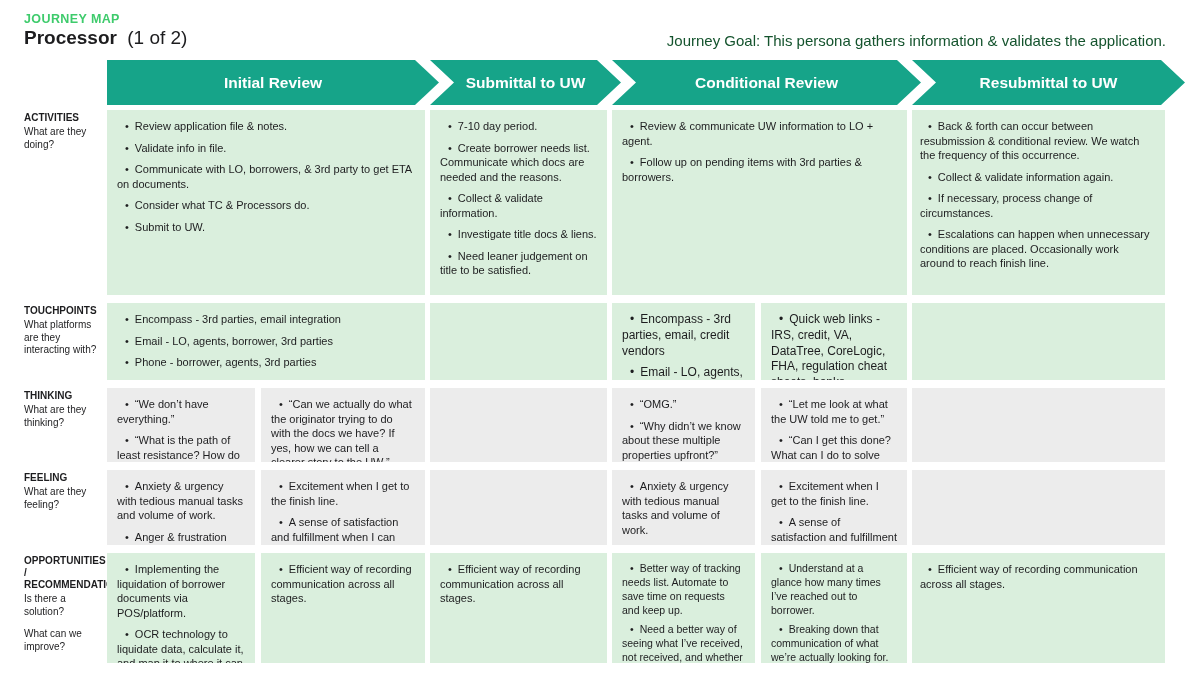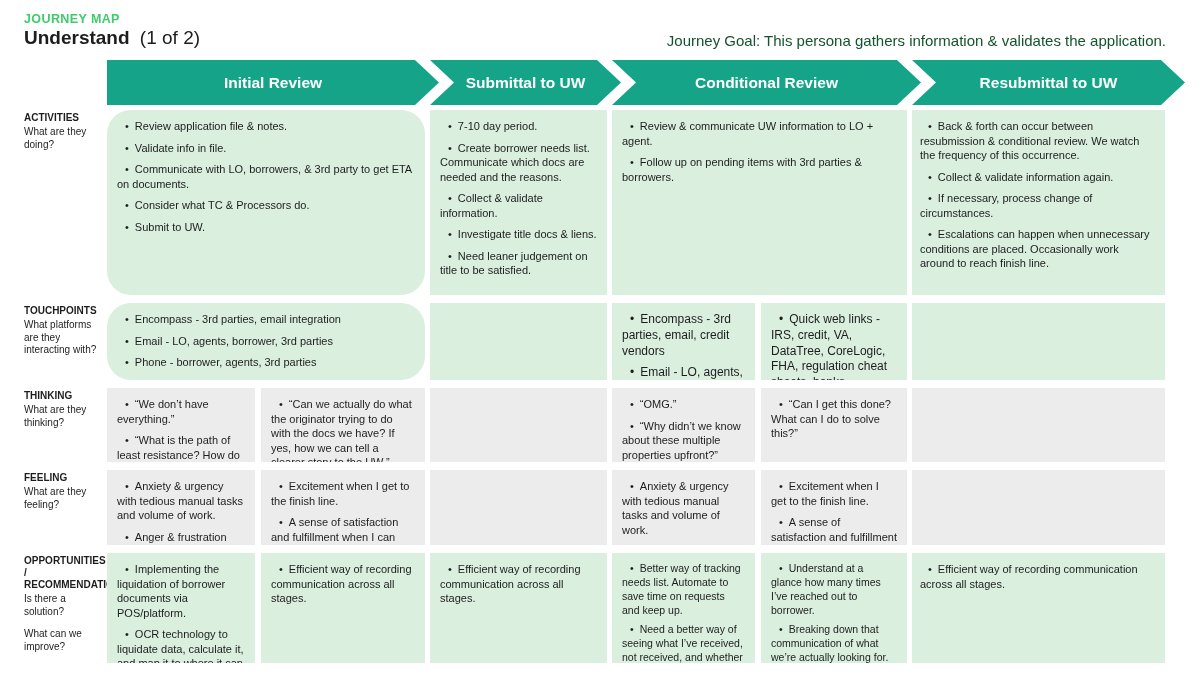--- a/index.html
+++ b/index.html
@@ -27,21 +27,21 @@
     color:#fff;font-size:15.5px;font-weight:bold;}
   .stage.first{clip-path:polygon(0 0,calc(100% - 24px) 0,100% 50%,calc(100% - 24px) 100%,0 100%);}
   .stage.mid{clip-path:polygon(0 0,calc(100% - 24px) 0,100% 50%,calc(100% - 24px) 100%,0 100%,24px 50%);}
   .s1{left:83px;width:332px;}
   .s2{left:406px;width:191px;}
   .s3{left:588px;width:309px;}
   .s4{left:888px;width:273px;}
 
   .cell{background:var(--cell-green,#daefdd);padding:9px 10px;box-sizing:border-box;overflow:hidden;}
   .cell.gray{background:var(--cell-gray,#ececec);}
-  .w1{width:318px;flex:0 0 318px;border-radius:24px;}
+  .w1{width:318px;flex:0 0 318px;}
   .w2{width:177px;flex:0 0 177px;}
   .w3{width:295px;flex:0 0 295px;}
   .w4{width:253px;flex:0 0 253px;padding-left:8px;}
   .split{display:flex;gap:6px;padding:0;background:transparent;}
   .split .cell{height:100%;}
   .sa1{width:148px;flex:0 0 148px;}
   .sb1{width:164px;flex:0 0 164px;}
   .sa3{width:143px;flex:0 0 143px;}
   .sb3{width:146px;flex:0 0 146px;}
 
@@ -58,21 +58,21 @@
   .small .li{font-size:12px;margin-bottom:6px;}
   .smallish .li{font-size:10.5px;margin-bottom:6px;}
 </style>
 </head>
 <body>
 
 <div class="canvas">
 
   <div class="eyebrow">JOURNEY MAP</div>
   <div class="title-row">
-    <span class="title-bold">Understand</span>
+    <span class="title-bold">Processor</span>
     <span class="title-suffix">(1 of 2)</span>
   </div>
   <div class="journey-goal">Journey Goal: This persona gathers information &amp; validates the application.</div>
 
   <div class="row stage-row">
     <div class="stage first s1">Initial Review</div>
     <div class="stage mid s2">Submittal to UW</div>
     <div class="stage mid s3">Conditional Review</div>
     <div class="stage mid s4">Resubmittal to UW</div>
   </div>
@@ -146,20 +146,21 @@
           <div class="li"><span class="dot">•</span>“Can we actually do what the originator trying to do with the docs we have? If yes, how we can tell a clearer story to the UW.”</div>
         </div>
     </div>
     <div class="cell gray w2"></div>
     <div class="split w3">
       <div class="cell gray sa3">
           <div class="li"><span class="dot">•</span>“OMG.”</div>
           <div class="li"><span class="dot">•</span>“Why didn’t we know about these multiple properties upfront?”</div>
         </div>
       <div class="cell gray sb3">
+          <div class="li"><span class="dot">•</span>“Let me look at what the UW told me to get.”</div>
           <div class="li"><span class="dot">•</span>“Can I get this done? What can I do to solve this?”</div>
         </div>
     </div>
     <div class="cell gray w4"></div>
   </div>
 
   <div class="row r-feeling">
     <div class="rowlabel">
       <div class="rt">FEELING</div>
       <div class="rd">What are they feeling?</div>

